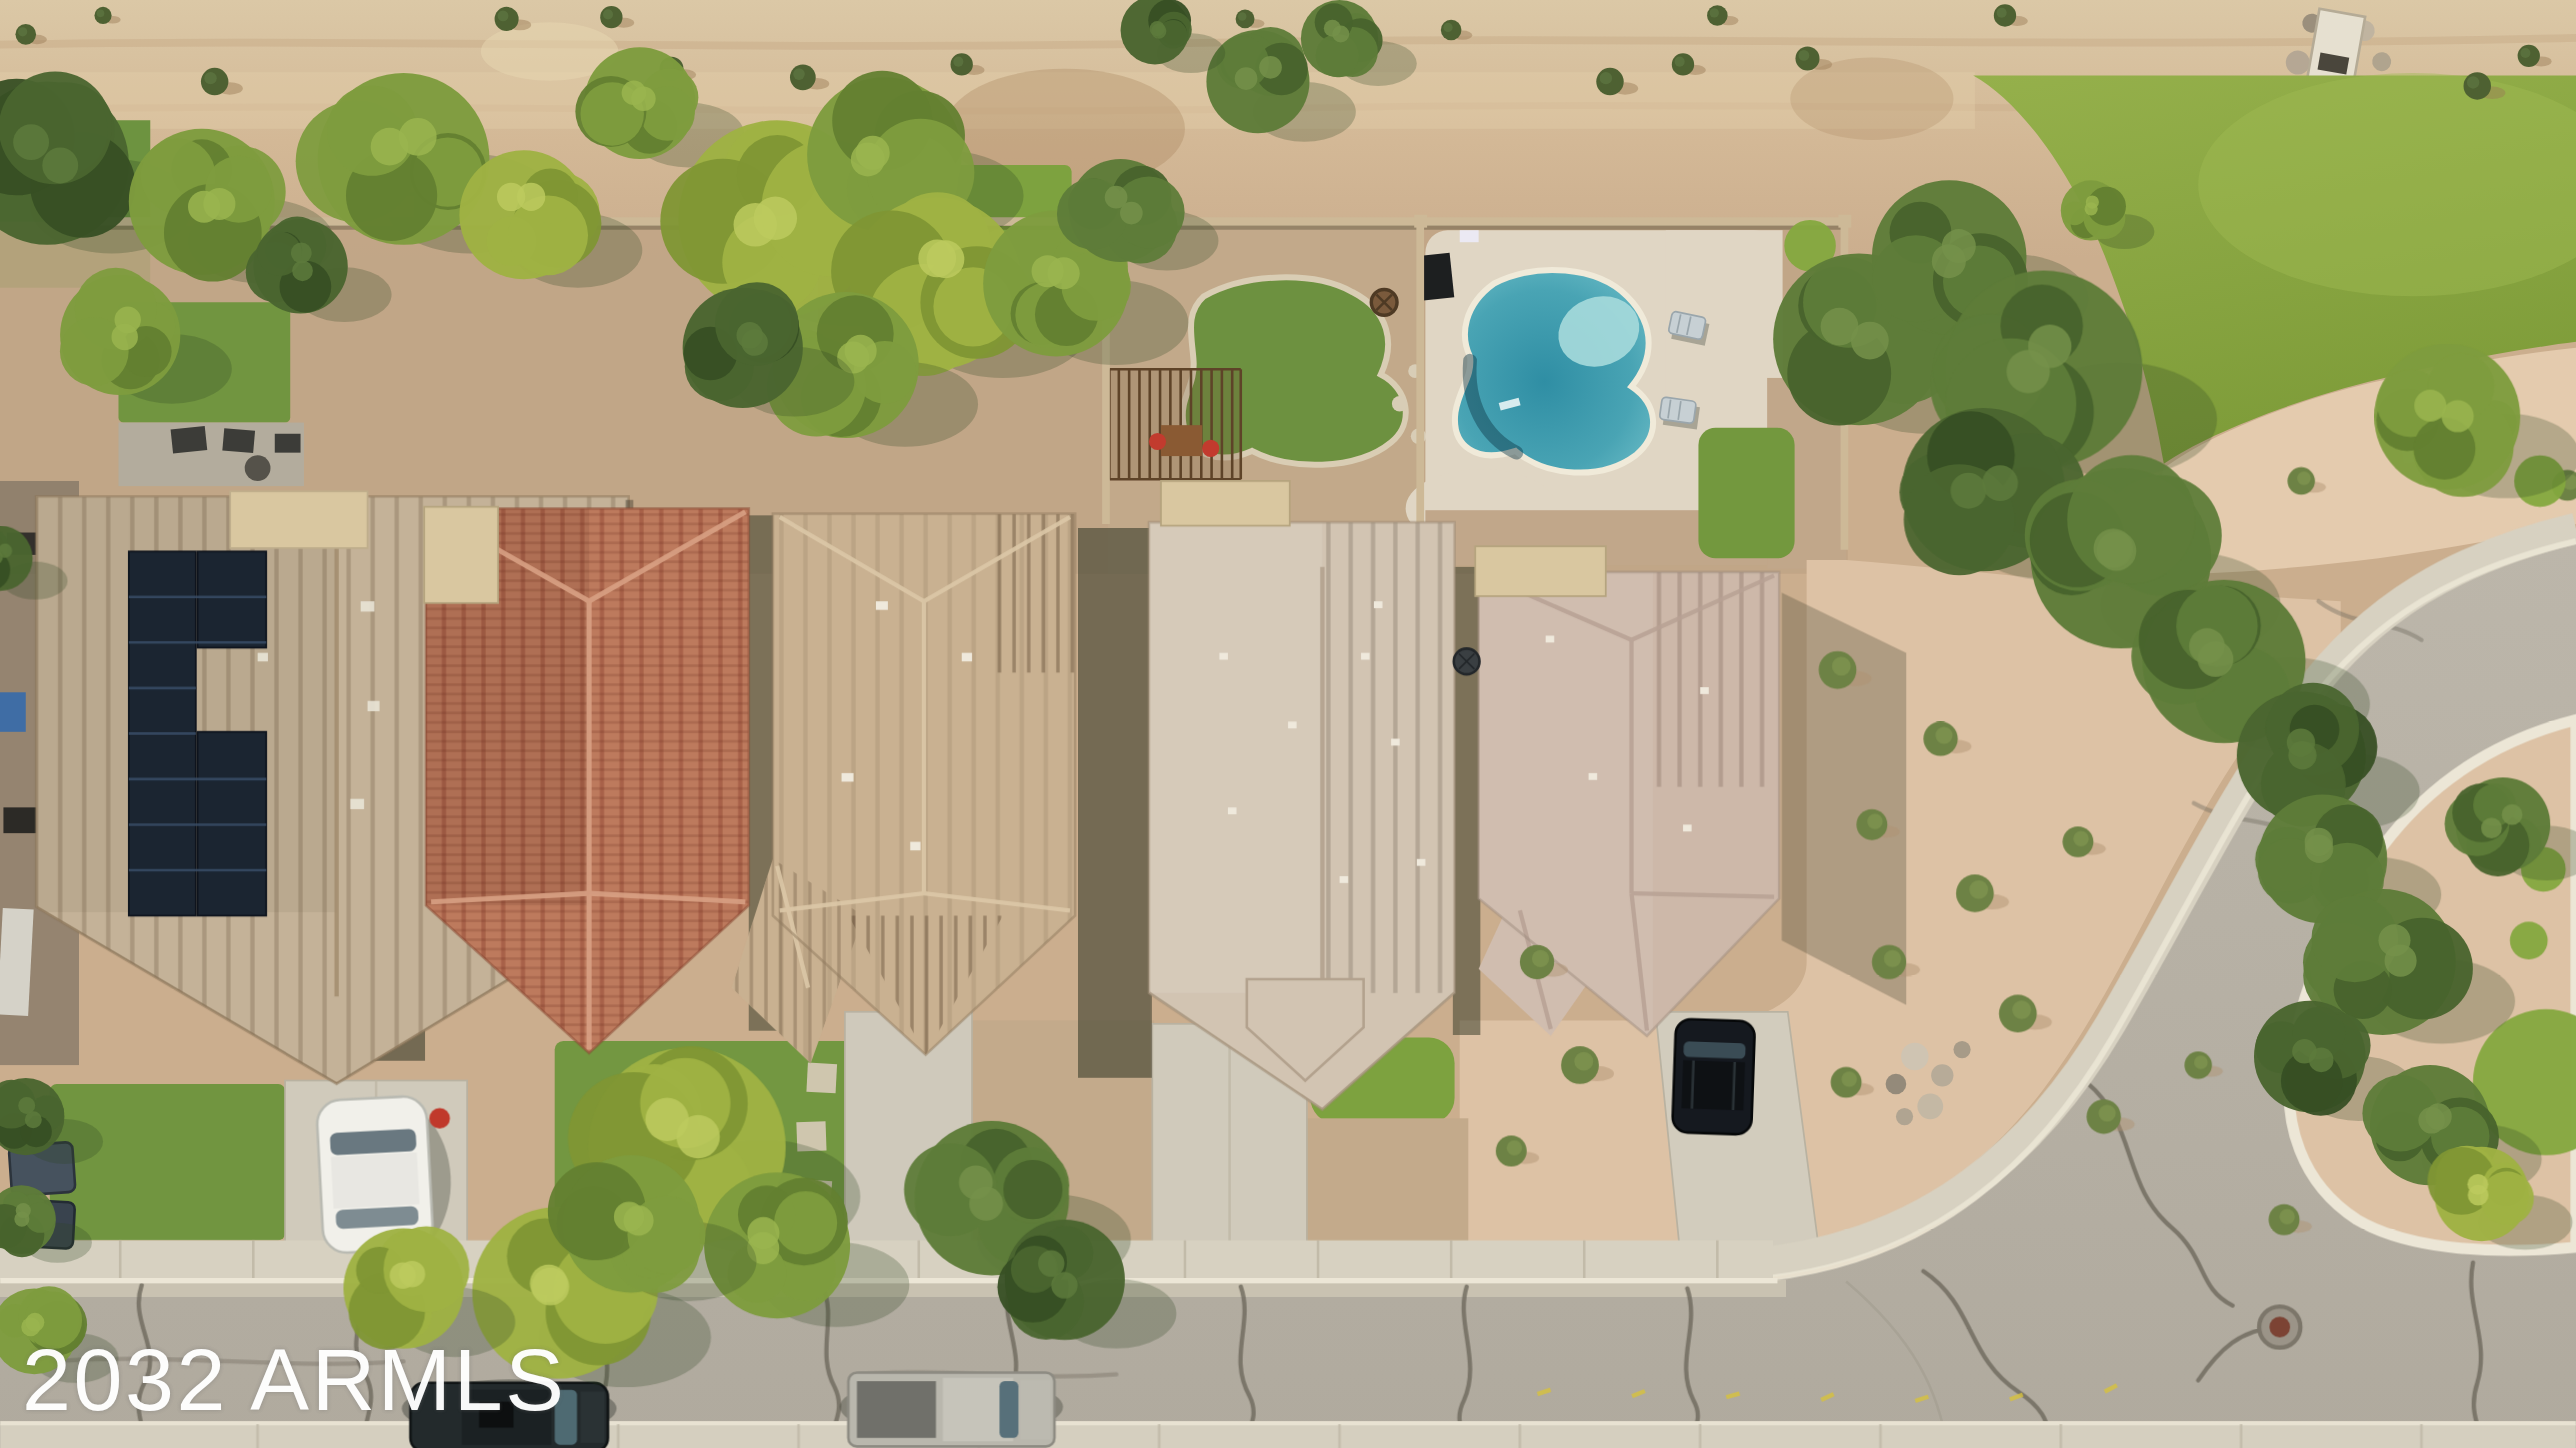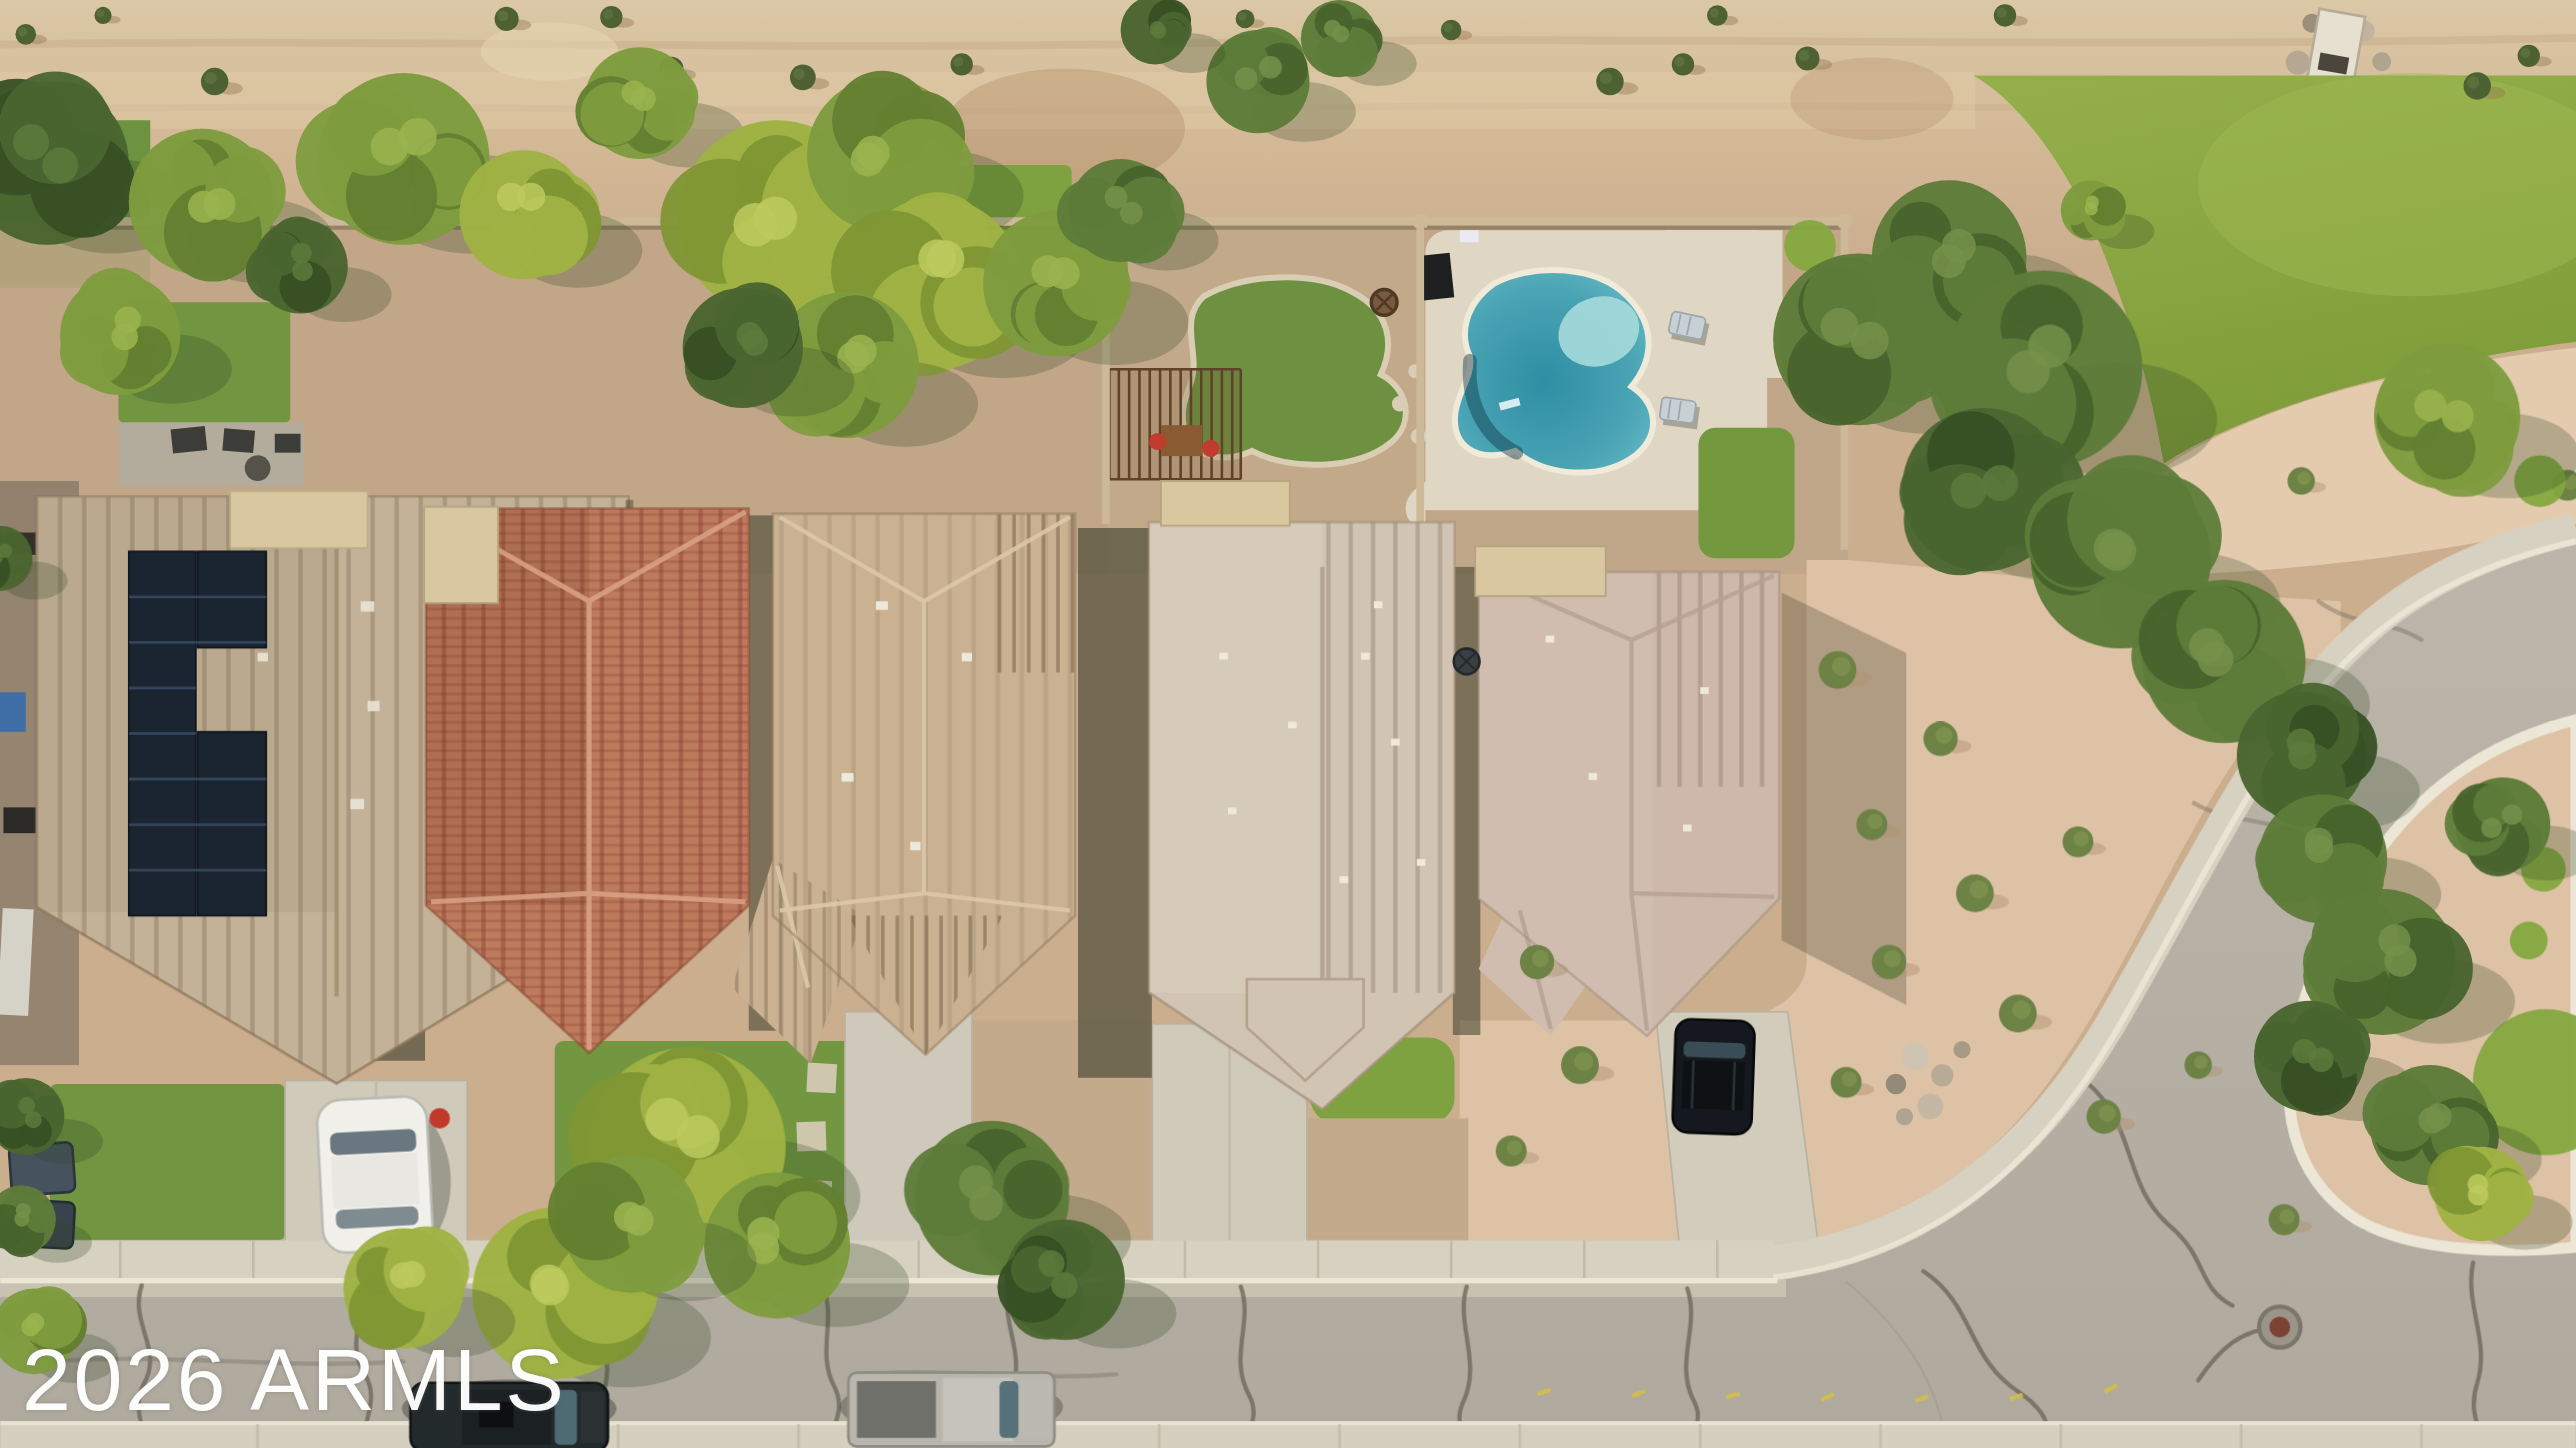--- a/index.html
+++ b/index.html
@@ -1132,15 +1132,15 @@
           <circle cx="-15.50894660905281" cy="638.7919293341971" r="19.874151211076533" fill="#374f24" opacity="0.95"></circle>
           <circle cx="-10.067114467463167" cy="635.347476257267" r="19.402233668686534" fill="#4a652f" opacity="0.95"></circle>
           <circle cx="-12.64867482099974" cy="663.3103514669774" r="24.537998587939367" fill="#374f24" opacity="0.95"></circle>
           <circle cx="-20.892159319022912" cy="649.542053984971" r="16.63838672808328" fill="#4a652f" opacity="0.95"></circle>
           <circle cx="5.905870992293785" cy="641.1483227249352" r="8.36" fill="#5d7a3c" opacity="0.85"></circle>
           <circle cx="-4.921539452698198" cy="648.6463509391921" r="8.36" fill="#5d7a3c" opacity="0.85"></circle>
         </g>
       </g>
 </svg>
 
-<div id="watermark">2026 ARMLS</div>
+<div id="watermark">2032 ARMLS</div>
 </div>
 
 
 </body></html>

